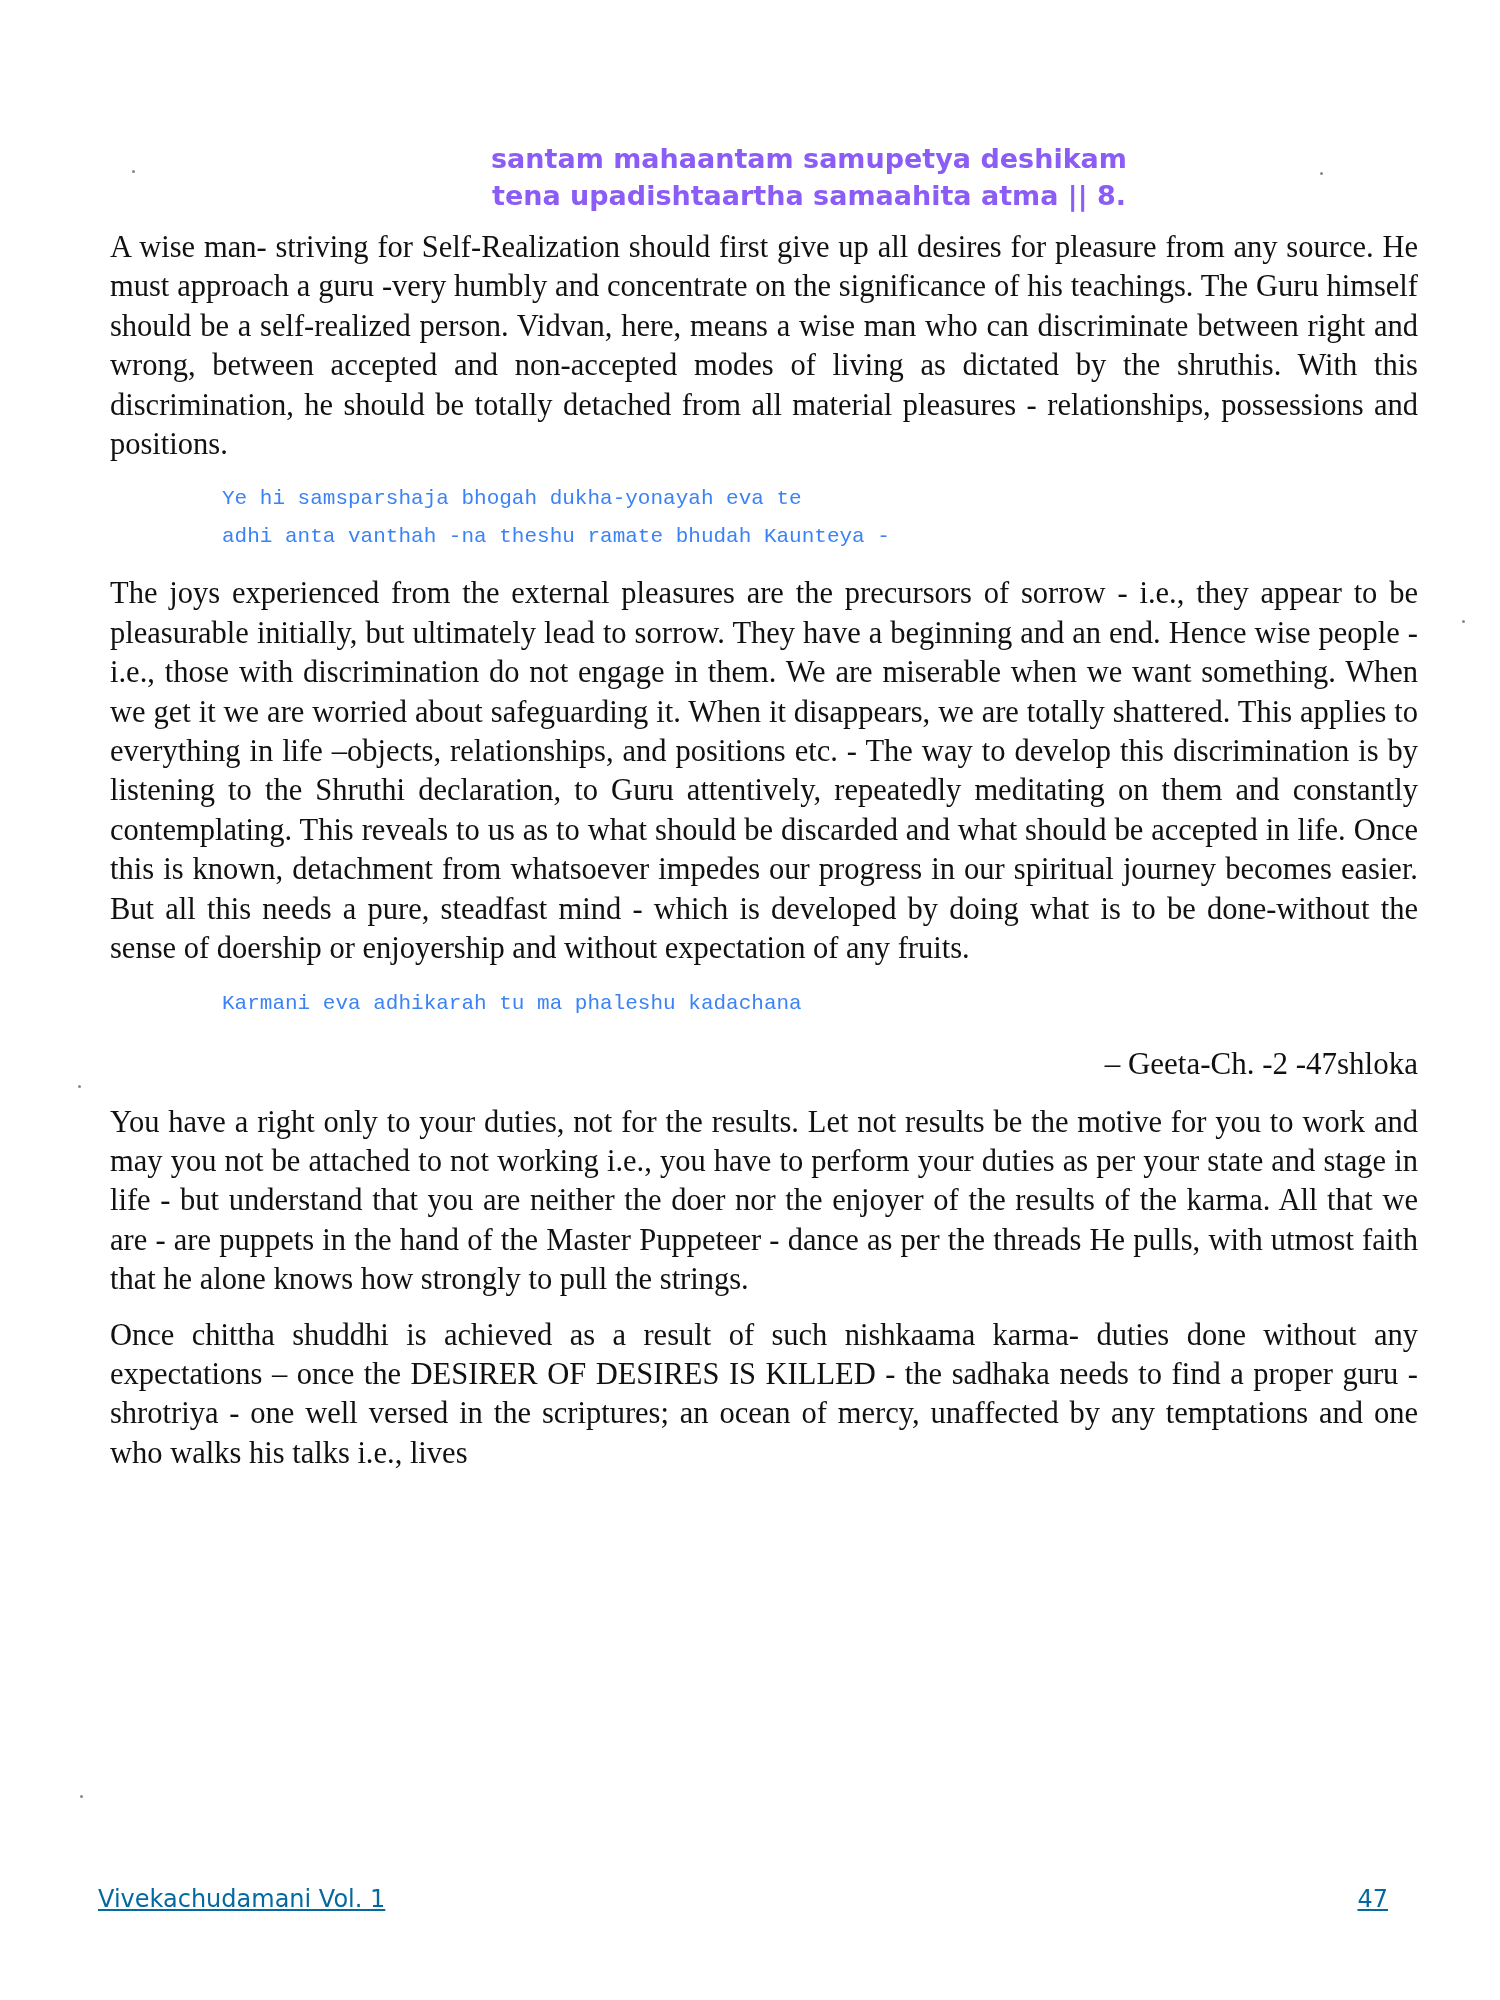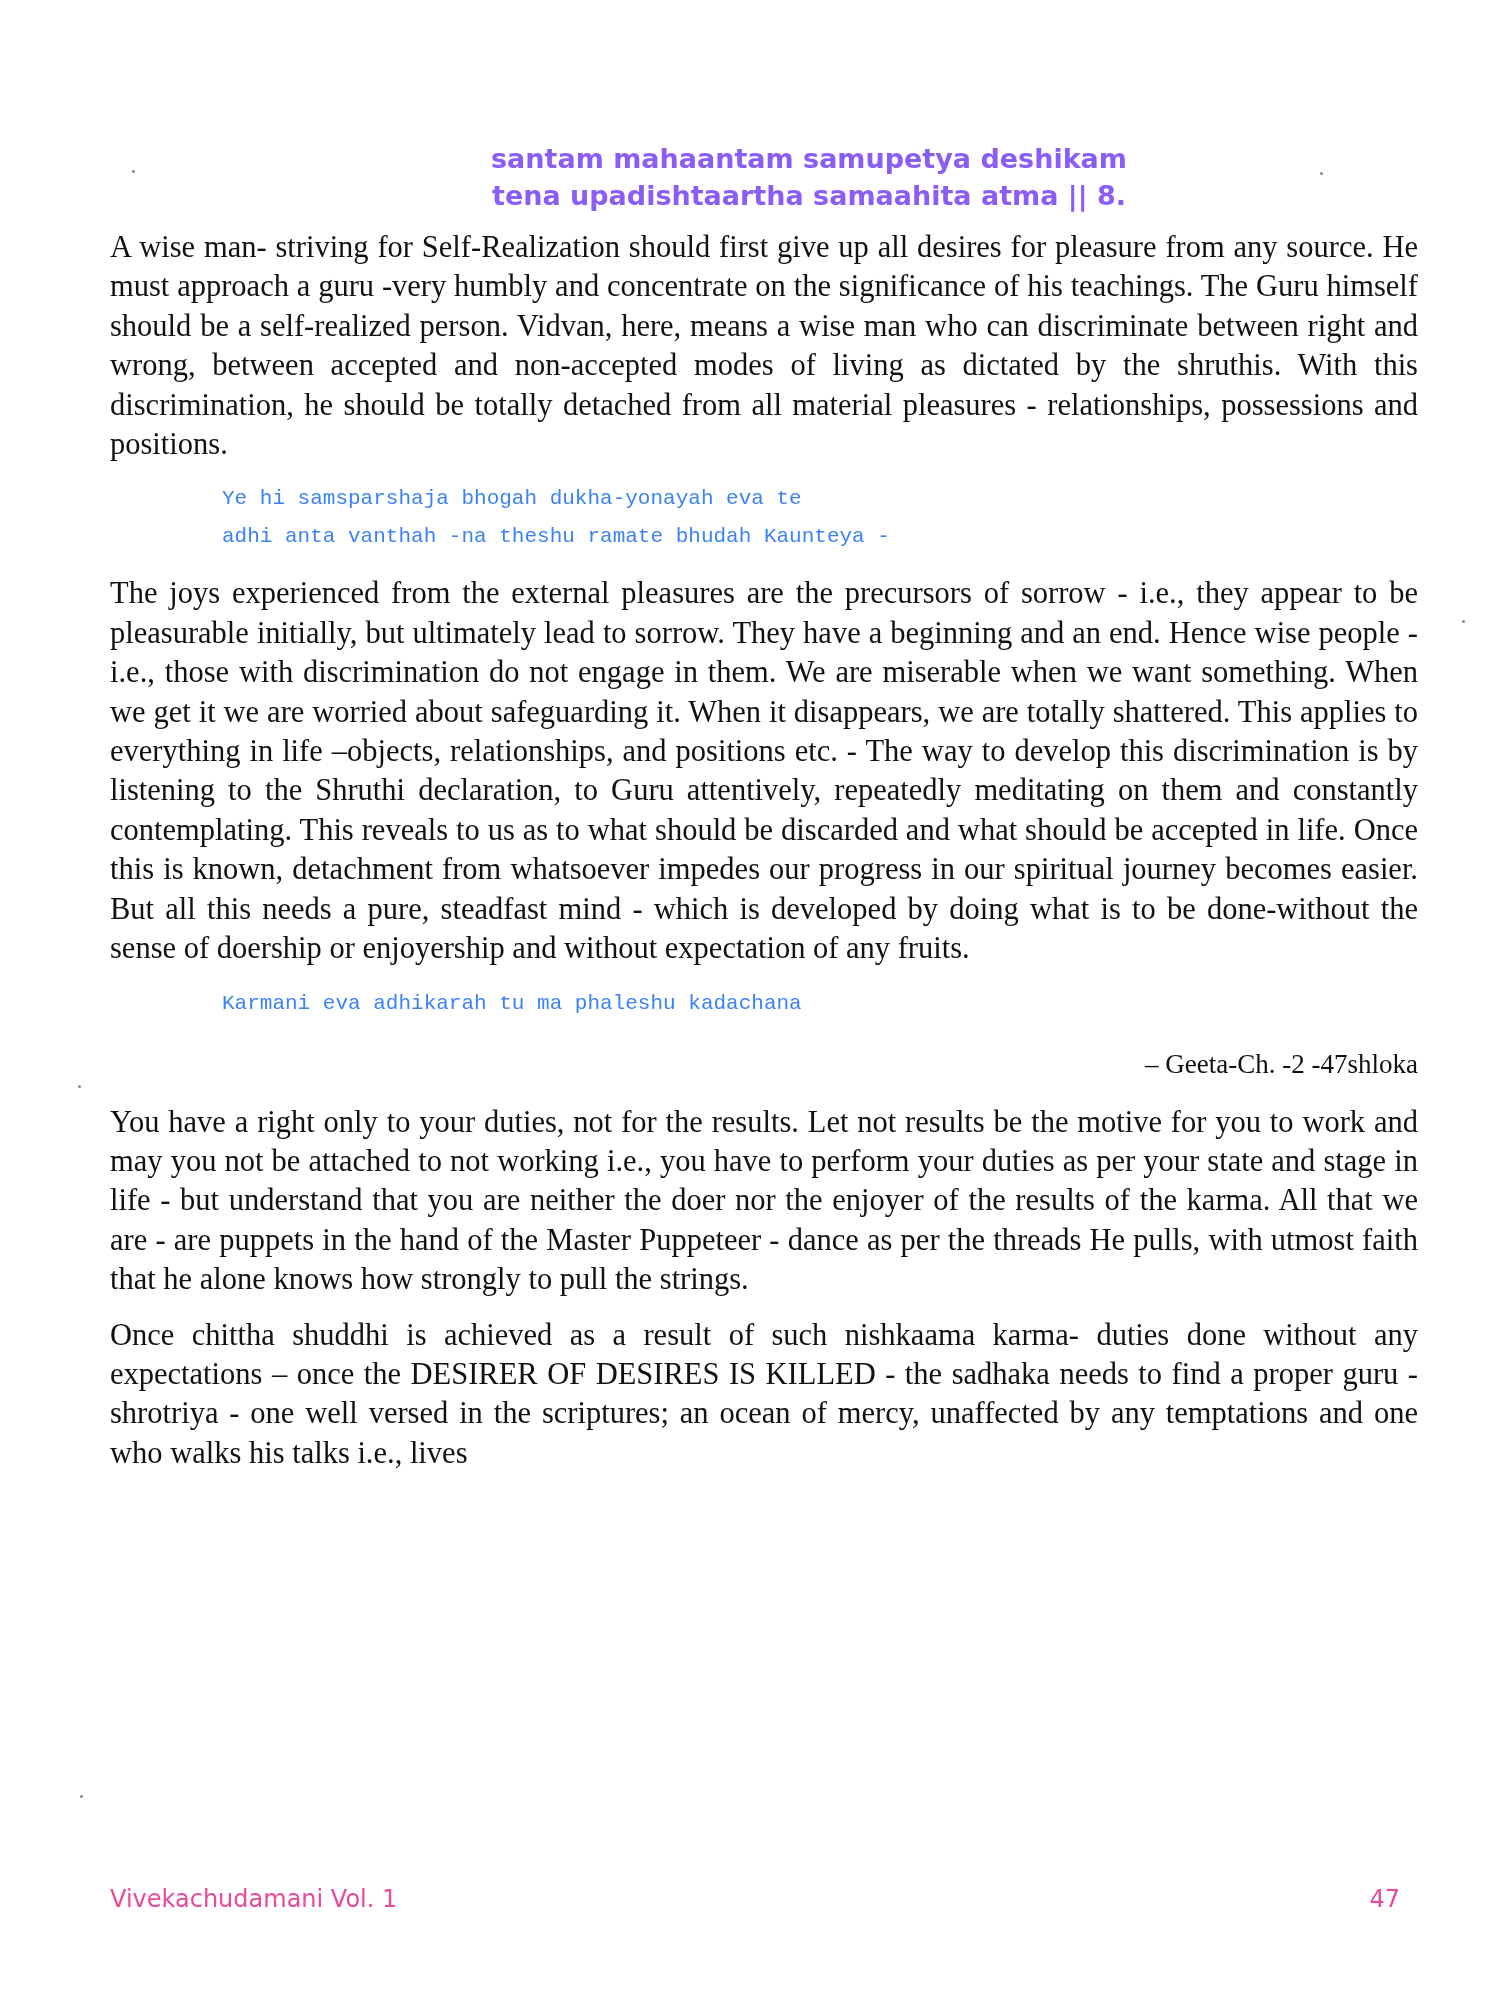--- a/index.html
+++ b/index.html
@@ -42,36 +42,37 @@
       font-family: Liberation Mono, monospace;
       font-size: 21px;
       line-height: 38px;
       margin: 8px 0 18px 112px;
       color: #3b82f6;
     }
     .shloka div { white-space: nowrap; }
     .shloka.karma { margin-bottom: 4px; }
     .citation {
       font-family: "Liberation Serif", serif;
-      font-size: 27px;
+      font-size: 31px;
       line-height: 38px;
       text-align: right;
       margin: 22px 0 20px 0;
       color: #111111;
     }
     .footer {
       position: absolute;
       top: 1885px;
-      left: 110px;
+      left: 98px;
       width: 1290px;
       font-family: "DejaVu Sans", sans-serif;
       font-size: 24px;
-      color: #ec4899;
+      color: #0369a1;
       display: flex;
       justify-content: space-between;
+      text-decoration: underline;
     }
     .speck {
       position: absolute;
       width: 3px;
       height: 3px;
       background: #888;
       border-radius: 50%;
     }
   </style>
 </head>

